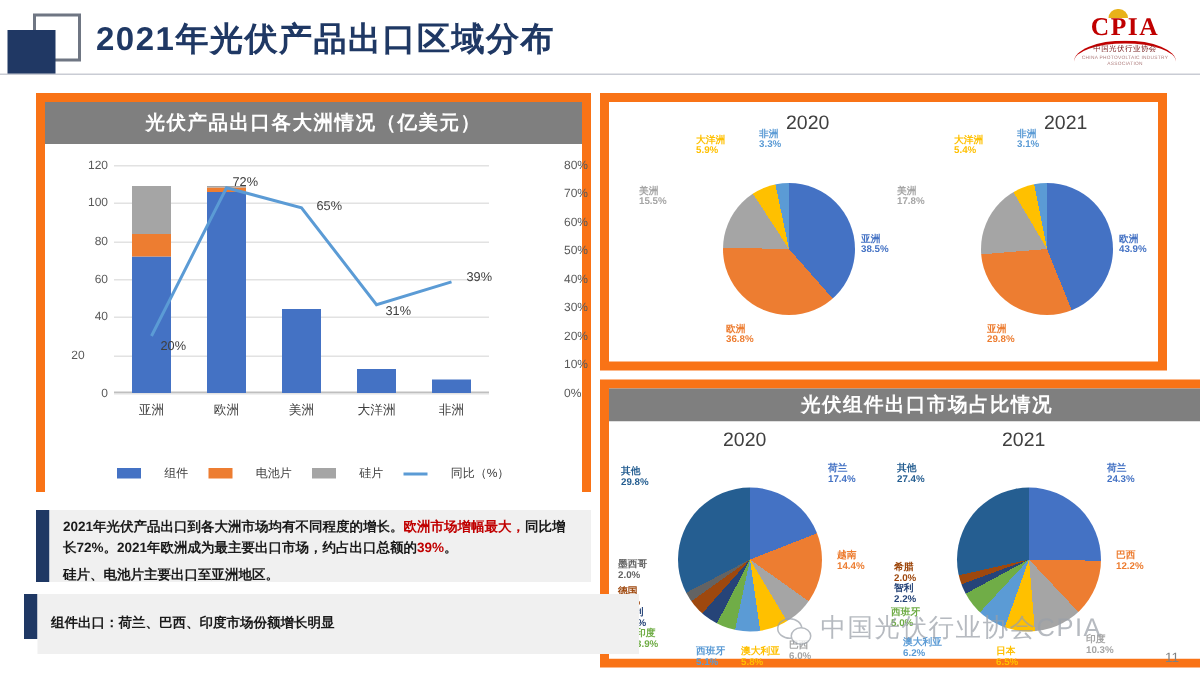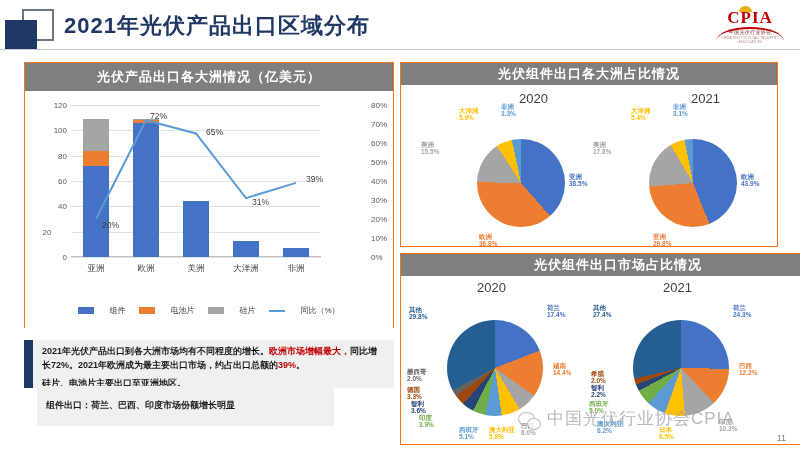--- a/index.html
+++ b/index.html
@@ -21,21 +21,21 @@
   
   .logo{position:absolute;right:12px;top:5px;width:76px;height:40px;text-align:center;}
   .logo-sun{position:absolute;left:27px;top:1px;width:13px;height:6px;border-radius:7px 7px 0 0;background:#e8b21a;}
   .logo-cpia{position:absolute;left:0;top:3px;width:76px;font-size:17px;font-weight:bold;color:#c00000;letter-spacing:1px;
              font-family:"Liberation Serif",serif;}
   .logo-arc{position:absolute;left:4px;top:22px;width:68px;height:14px;border-top:2px solid #c00000;border-radius:50%/14px 14px 0 0;}
   .logo-cn{position:absolute;left:0;top:24px;width:76px;font-size:5px;color:#7a2020;letter-spacing:.3px;}
   .logo-en{position:absolute;left:0;top:31px;width:76px;font-size:3.2px;color:#b08080;letter-spacing:.2px;}
 
   
-  .panel{position:absolute;background:#ffffff;border:1px solid #f97316;box-sizing:border-box;}
+  .panel{position:absolute;background:#ffffff;border:6px solid #f97316;box-sizing:border-box;}
   .panel-hd{background:#7f7f7f;color:#ffffff;font-size:13px;font-weight:bold;
             display:flex;align-items:center;justify-content:center;letter-spacing:1px;}
 
   
   #barPanel{left:24px;top:62px;width:370px;height:266px;}
   #barPanel .panel-hd{height:28px;}
   .bar-area{position:relative;width:100%;height:238px;background:#fff;}
   .plot{position:absolute;left:46px;top:14px;width:250px;height:152px;}
   .gridline{position:absolute;left:0;width:100%;height:1px;background:#e2e2e2;}
   .axisline{position:absolute;left:0;bottom:0;width:100%;height:1px;background:#bfbfbf;}
@@ -62,21 +62,21 @@
   .pie-body{position:relative;width:100%;height:calc(100% - 22px);background:#fff;}
   .yr{position:absolute;font-size:13px;color:#404040;font-family:"Liberation Sans",sans-serif;}
   .pie{position:absolute;border-radius:50%;}
   .plab{position:absolute;font-size:6.5px;line-height:1.15;white-space:nowrap;font-weight:bold;}
 
   
   .note{position:absolute;display:flex;align-items:stretch;}
   .note-bar{width:9px;background:#1f3864;flex:0 0 9px;}
   .note-body{background:#f0f0f0;flex:1;padding:5px 9px;font-size:9px;color:#1a1a1a;line-height:1.55;font-weight:bold;}
   #note1{left:24px;top:340px;width:370px;height:48px;}
-  #note2{left:28px;top:396px;width:306px;height:30px;align-items:flex-end;}
+  #note2{left:16px;top:396px;width:410px;height:30px;}
   .hl{color:#c00000;}
   .note2-txt{display:flex;align-items:center;height:100%;}
 
   
   .wm{position:absolute;left:518px;top:400px;width:250px;height:30px;
       display:flex;align-items:flex-end;gap:5px;opacity:.72;pointer-events:none;}
   .wm-txt{font-size:17px;color:#9aa0a8;letter-spacing:1px;white-space:nowrap;}
   .wm-chat{position:relative;width:24px;height:18px;flex:0 0 24px;}
   .wm-chat .b1,.wm-chat .b2{position:absolute;border:1.4px solid #9aa0a8;border-radius:50%;background:transparent;}
   .wm-chat .b1{left:0;top:0;width:15px;height:12px;}
@@ -179,21 +179,20 @@
           </div>
           <div class="lg">
             <span class="swline"></span>
             <span>同比（%）</span>
           </div>
         </div>
     </div>
   </div>
 
   <div class="panel" id="contPanel">
-    <div class="panel-hd">光伏组件出口各大洲占比情况</div>
     <div class="pie-body" id="contBody">
       <div class="yr" style="left:118px;top:6px;">2020</div>
       <div class="yr" style="left:290px;top:6px;">2021</div>
     <div class="pie" style="left: 76px; top: 54px; width: 88px; height: 88px; background: conic-gradient(rgb(68, 114, 196) 0deg, rgb(68, 114, 196) 138.6deg, rgb(237, 125, 49) 138.6deg, rgb(237, 125, 49) 271.08deg, rgb(165, 165, 165) 271.08deg, rgb(165, 165, 165) 326.88deg, rgb(255, 192, 0) 326.88deg, rgb(255, 192, 0) 348.12deg, rgb(91, 155, 213) 348.12deg, rgb(91, 155, 213) 360deg);"></div>
         <div class="plab" style="left: 168px; top: 88px; color: rgb(68, 114, 196); text-align: left;">亚洲<br>38.5%</div>
         <div class="plab" style="left: 78px; top: 148px; color: rgb(237, 125, 49); text-align: left;">欧洲<br>36.8%</div>
         <div class="plab" style="left: 20px; top: 56px; color: rgb(165, 165, 165); text-align: left;">美洲<br>15.5%</div>
         <div class="plab" style="left: 58px; top: 22px; color: rgb(255, 192, 0); text-align: left;">大洋洲<br>5.9%</div>
         <div class="plab" style="left: 100px; top: 18px; color: rgb(91, 155, 213); text-align: left;">非洲<br>3.3%</div>
         <div class="pie" style="left: 248px; top: 54px; width: 88px; height: 88px; background: conic-gradient(rgb(68, 114, 196) 0deg, rgb(68, 114, 196) 158.04deg, rgb(237, 125, 49) 158.04deg, rgb(237, 125, 49) 265.32deg, rgb(165, 165, 165) 265.32deg, rgb(165, 165, 165) 329.4deg, rgb(255, 192, 0) 329.4deg, rgb(255, 192, 0) 348.84deg, rgb(91, 155, 213) 348.84deg, rgb(91, 155, 213) 360deg);"></div>

